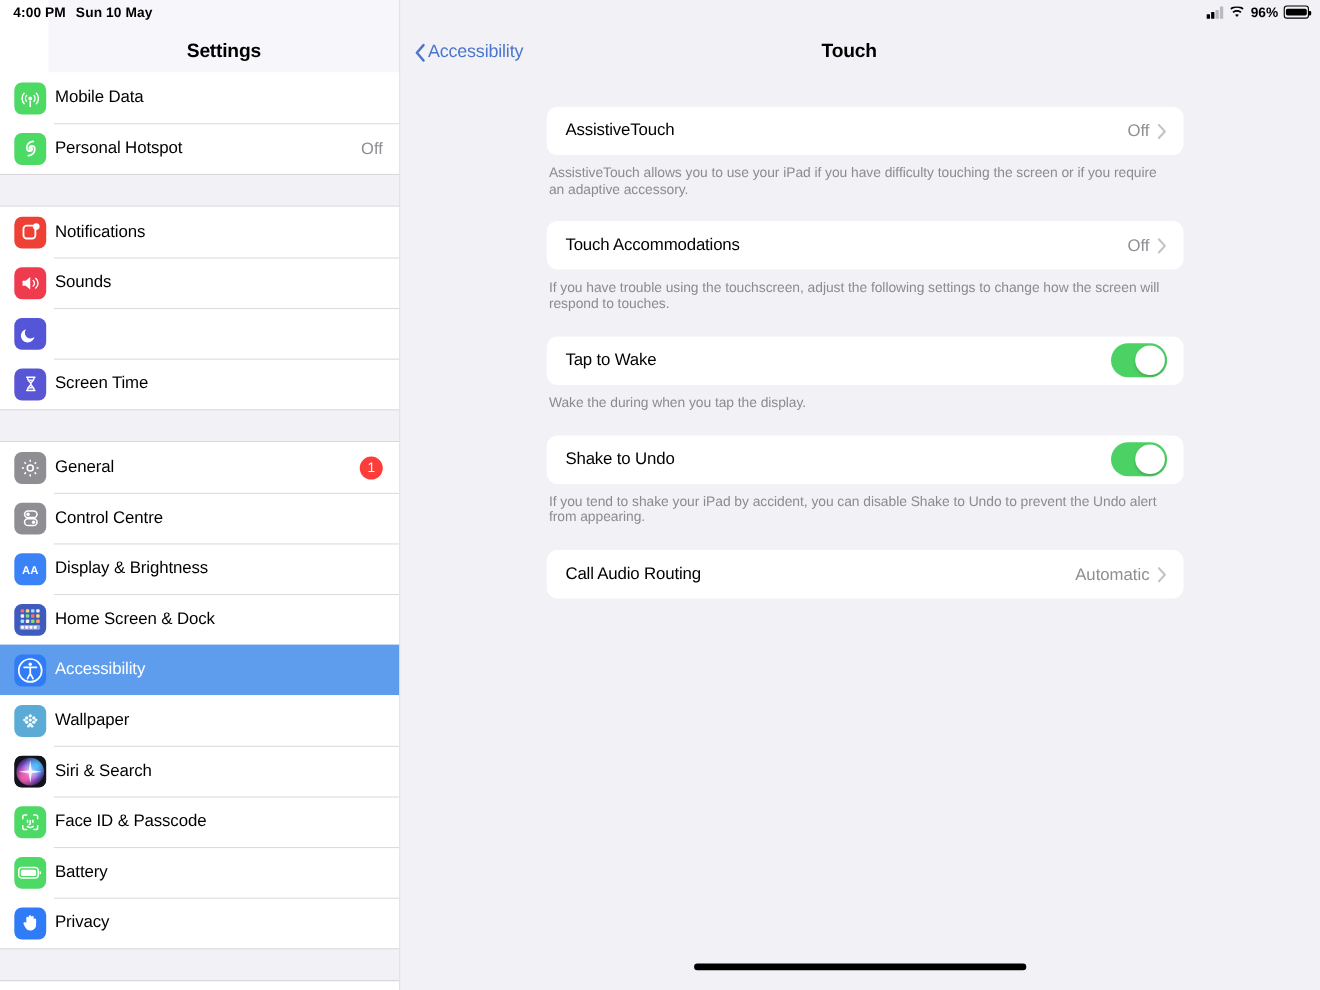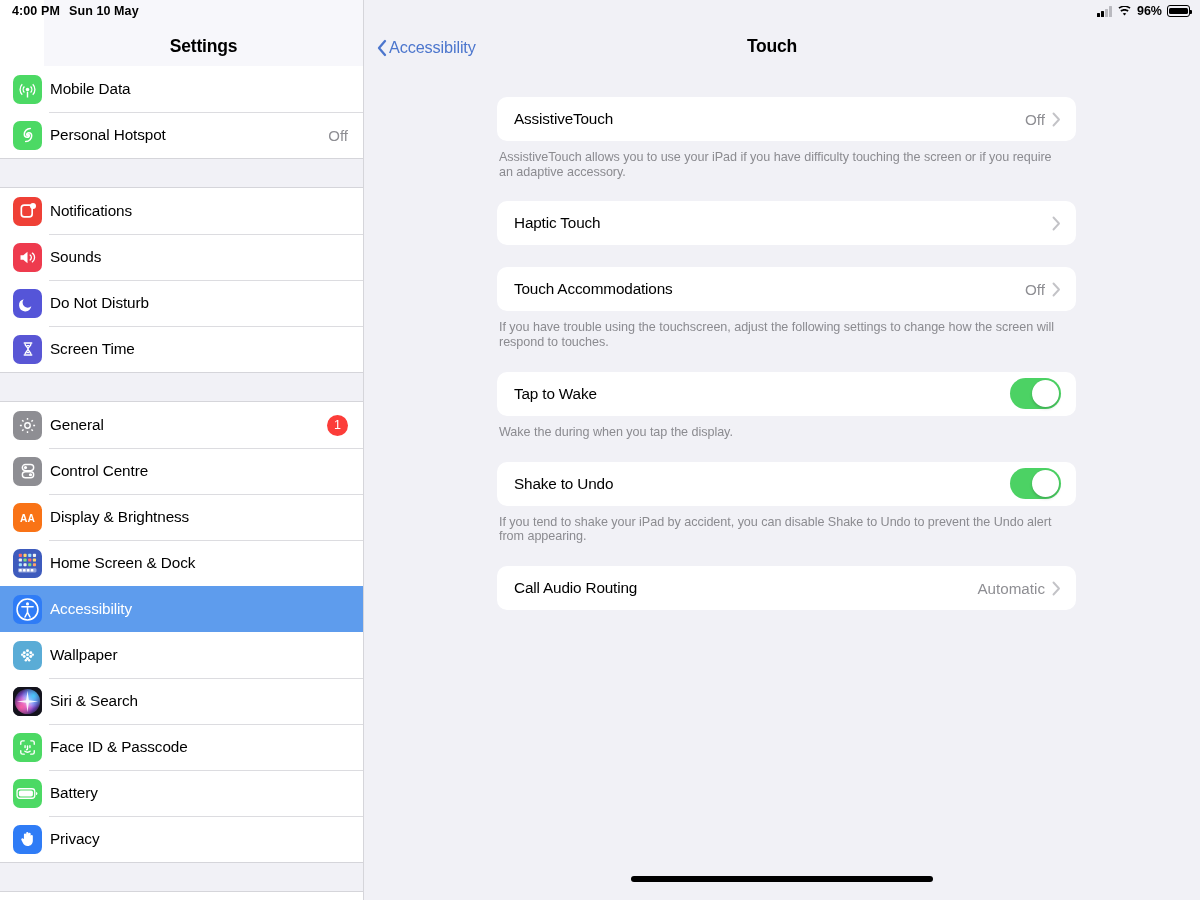--- a/index.html
+++ b/index.html
@@ -215,21 +215,20 @@
               </svg>
             </span>
             <span class="srow-label">Sounds</span>
           </div>
           <div class="srow">
             <span class="icn" style="background: rgb(85, 85, 216);">
               <svg viewBox="0 0 24 24" width="19" height="19">
                 <path d="M16.8 15.6A6.6 6.6 0 017.2 6.6a7.8 7.8 0 109.6 9z" fill="#fff"></path>
               </svg>
             </span>
-            <span class="srow-label">Do Not Disturb</span>
           </div>
           <div class="srow">
             <span class="icn" style="background: rgb(89, 86, 213);">
               <svg viewBox="0 0 24 24" width="18" height="18">
                 <path d="M7 4h10M7 20h10" stroke="#fff" stroke-width="1.9" stroke-linecap="round"></path>
                 <path d="M8 4.6c0 4 4 4.6 4 7.4s-4 3.4-4 7.4M16 4.6c0 4-4 4.6-4 7.4s4 3.4 4 7.4" stroke="#fff" stroke-width="1.8" fill="none"></path>
                 <path d="M9.3 17.6c.6-1.4 2-1.8 2.7-1.8s2.1.4 2.7 1.8z" fill="#fff"></path>
                 <path d="M9.6 6.6h4.8c-.4 1.3-2.4 2-2.4 2s-2-.7-2.4-2z" fill="#fff"></path>
               </svg>
             </span>
@@ -255,21 +254,21 @@
               <svg viewBox="0 0 24 24" width="20" height="20">
                 <rect x="5.2" y="4.2" width="13.6" height="7.3" rx="3.65" fill="none" stroke="#fff" stroke-width="1.7"></rect>
                 <circle cx="9" cy="7.85" r="1.9" fill="#fff"></circle>
                 <rect x="5.2" y="12.8" width="13.6" height="7.3" rx="3.65" fill="none" stroke="#fff" stroke-width="1.7"></rect>
                 <circle cx="15" cy="16.45" r="1.9" fill="#fff"></circle>
               </svg>
             </span>
             <span class="srow-label">Control Centre</span>
           </div>
           <div class="srow">
-            <span class="icn" style="background: #f97316;">
+            <span class="icn" style="background: #3b82f6;">
               <svg viewBox="0 0 30 22" width="25" height="18">
                 <text x="15" y="16.5" font-family="Liberation Sans, sans-serif" font-size="12.5" font-weight="bold" fill="#fff" text-anchor="middle">AA</text>
               </svg>
             </span>
             <span class="srow-label">Display &amp; Brightness</span>
           </div>
           <div class="srow">
             <span class="icn" style="background: rgb(62, 91, 189);">
               <svg viewBox="0 0 26 26" width="24" height="24">
         <g>
@@ -405,26 +404,20 @@
           <div class="card">
             <span class="card-label">AssistiveTouch</span>
             <span class="card-value">Off</span>
             <span class="chev"><svg viewBox="0 0 9 15" width="9" height="15">
                 <path d="M1.5 1.5L7 7.5l-5.5 6" stroke="#c3c3c7" stroke-width="1.9" fill="none" stroke-linecap="round" stroke-linejoin="round"></path>
               </svg></span>
           </div>
           <div class="footnote">AssistiveTouch allows you to use your iPad if you have difficulty touching the screen or if you require an adaptive accessory.</div>
         </div>
         <div class="blk">
-          <div class="card">
-            <span class="card-label">Haptic Touch</span>
-            <span class="chev"><svg viewBox="0 0 9 15" width="9" height="15">
-                <path d="M1.5 1.5L7 7.5l-5.5 6" stroke="#c3c3c7" stroke-width="1.9" fill="none" stroke-linecap="round" stroke-linejoin="round"></path>
-              </svg></span>
-          </div>
         </div>
         <div class="blk">
           <div class="card">
             <span class="card-label">Touch Accommodations</span>
             <span class="card-value">Off</span>
             <span class="chev"><svg viewBox="0 0 9 15" width="9" height="15">
                 <path d="M1.5 1.5L7 7.5l-5.5 6" stroke="#c3c3c7" stroke-width="1.9" fill="none" stroke-linecap="round" stroke-linejoin="round"></path>
               </svg></span>
           </div>
           <div class="footnote">If you have trouble using the touchscreen, adjust the following settings to change how the screen will respond to touches.</div>

